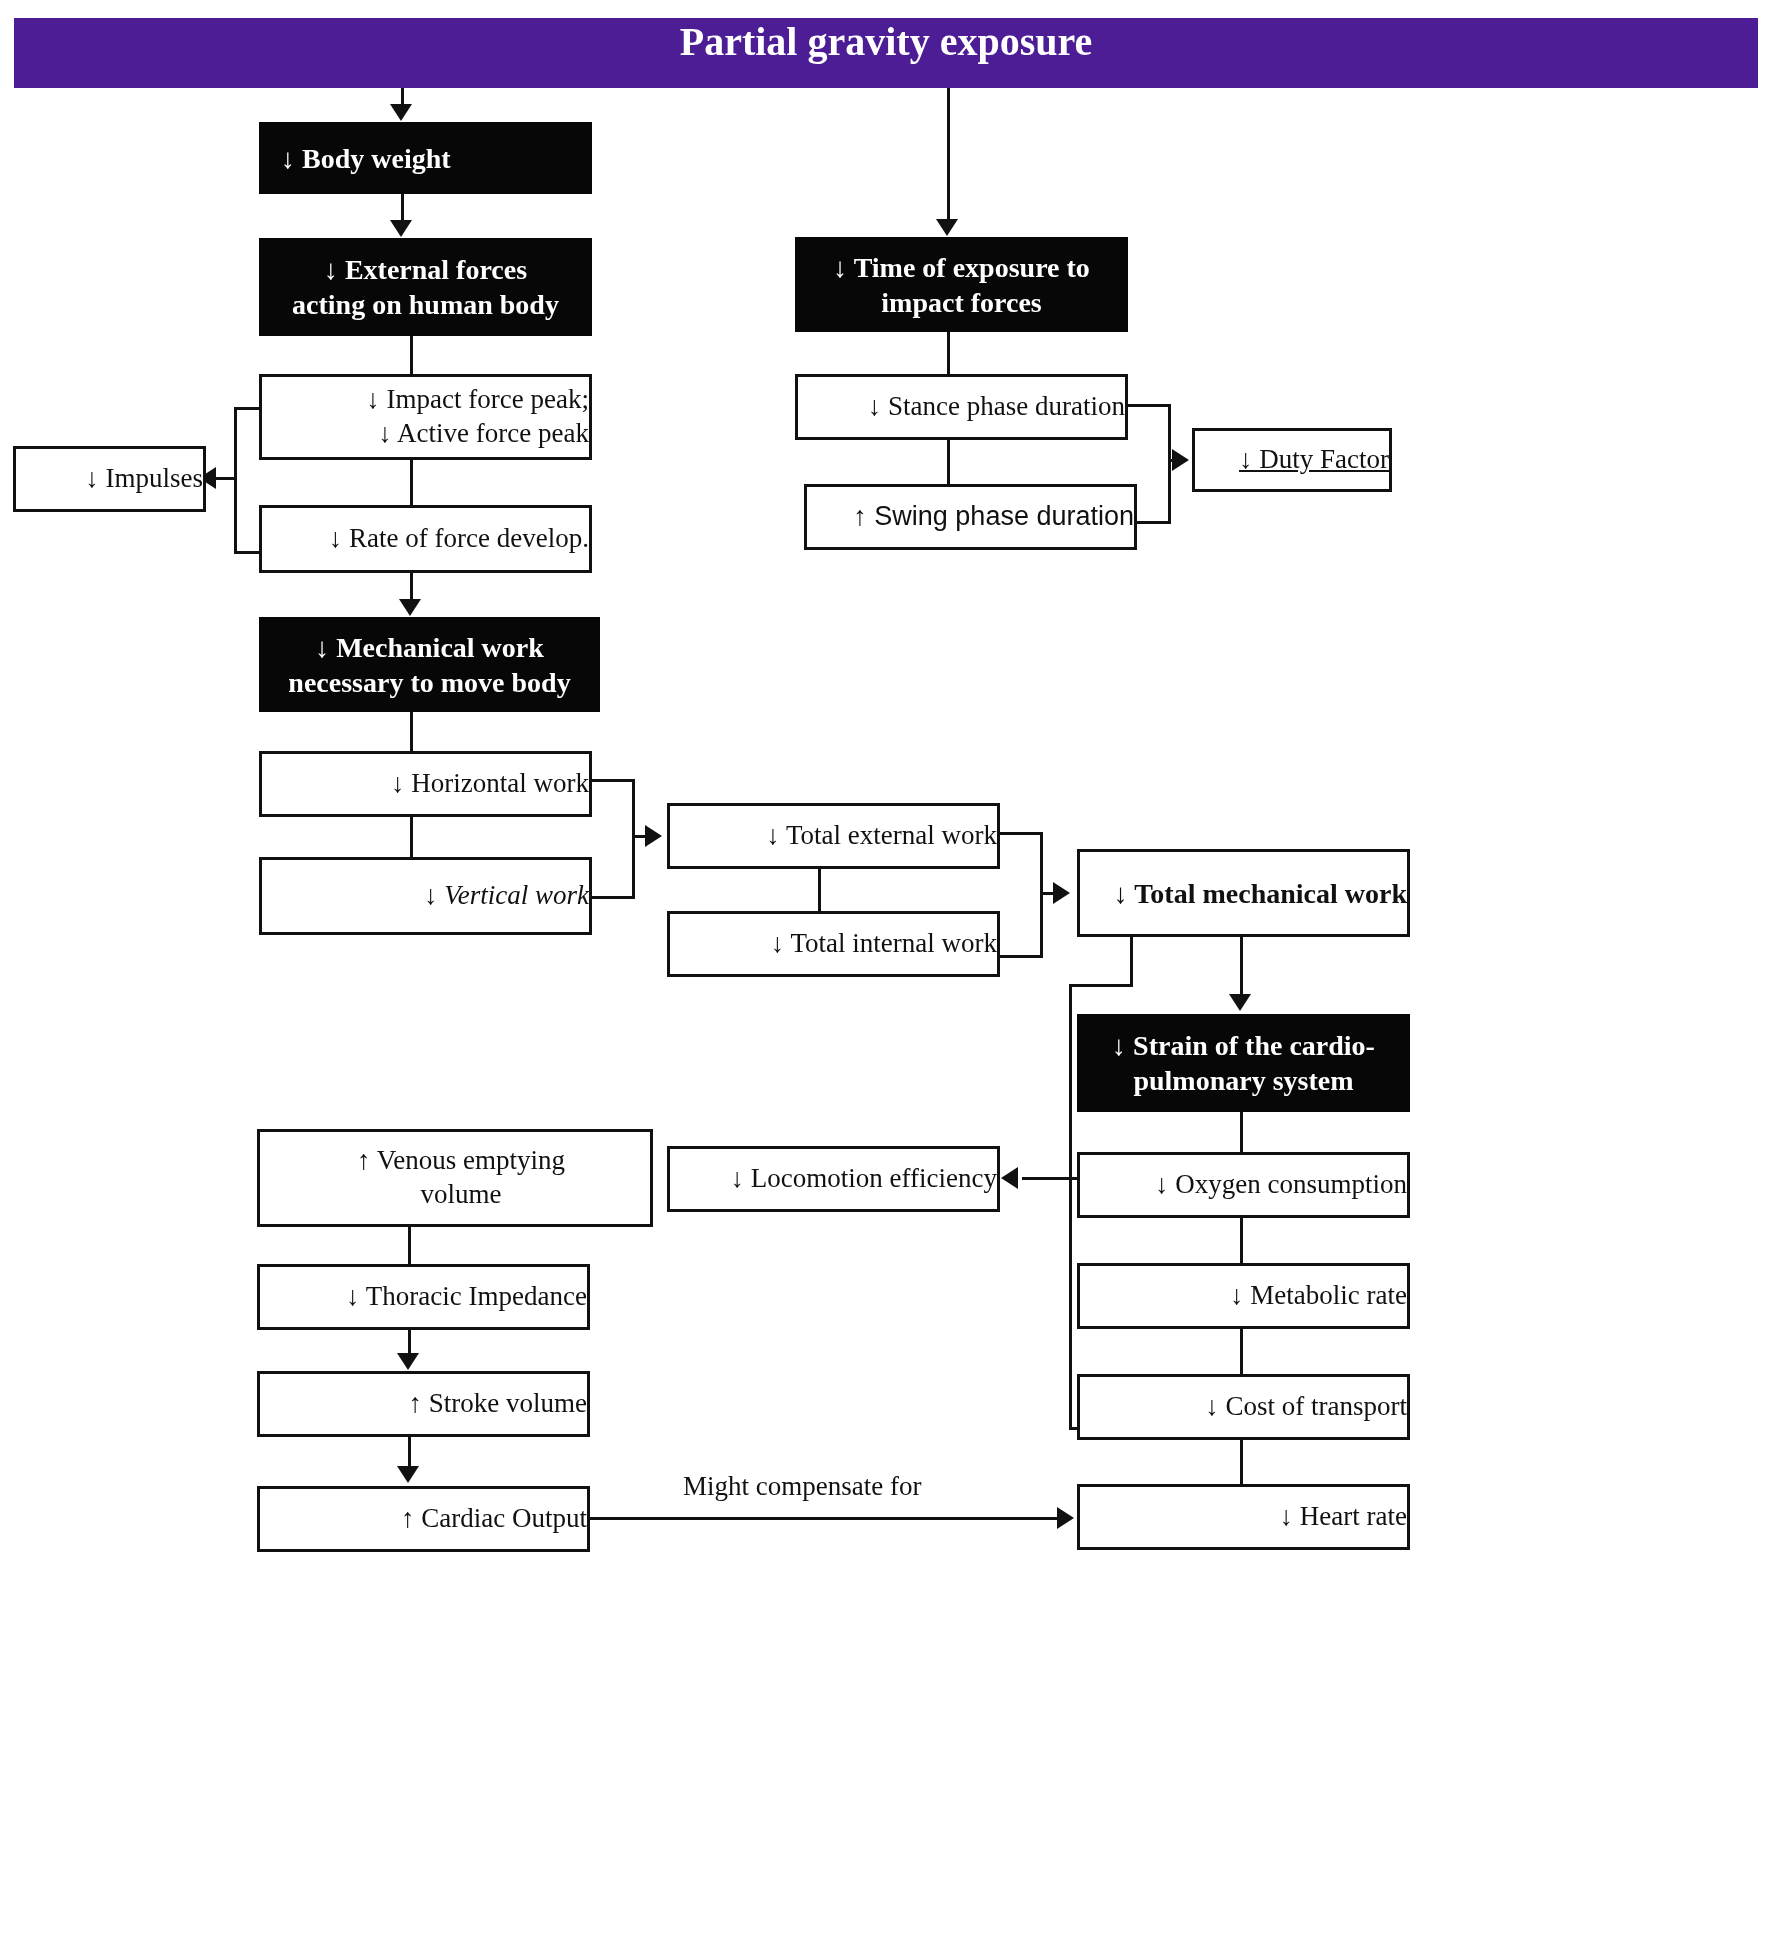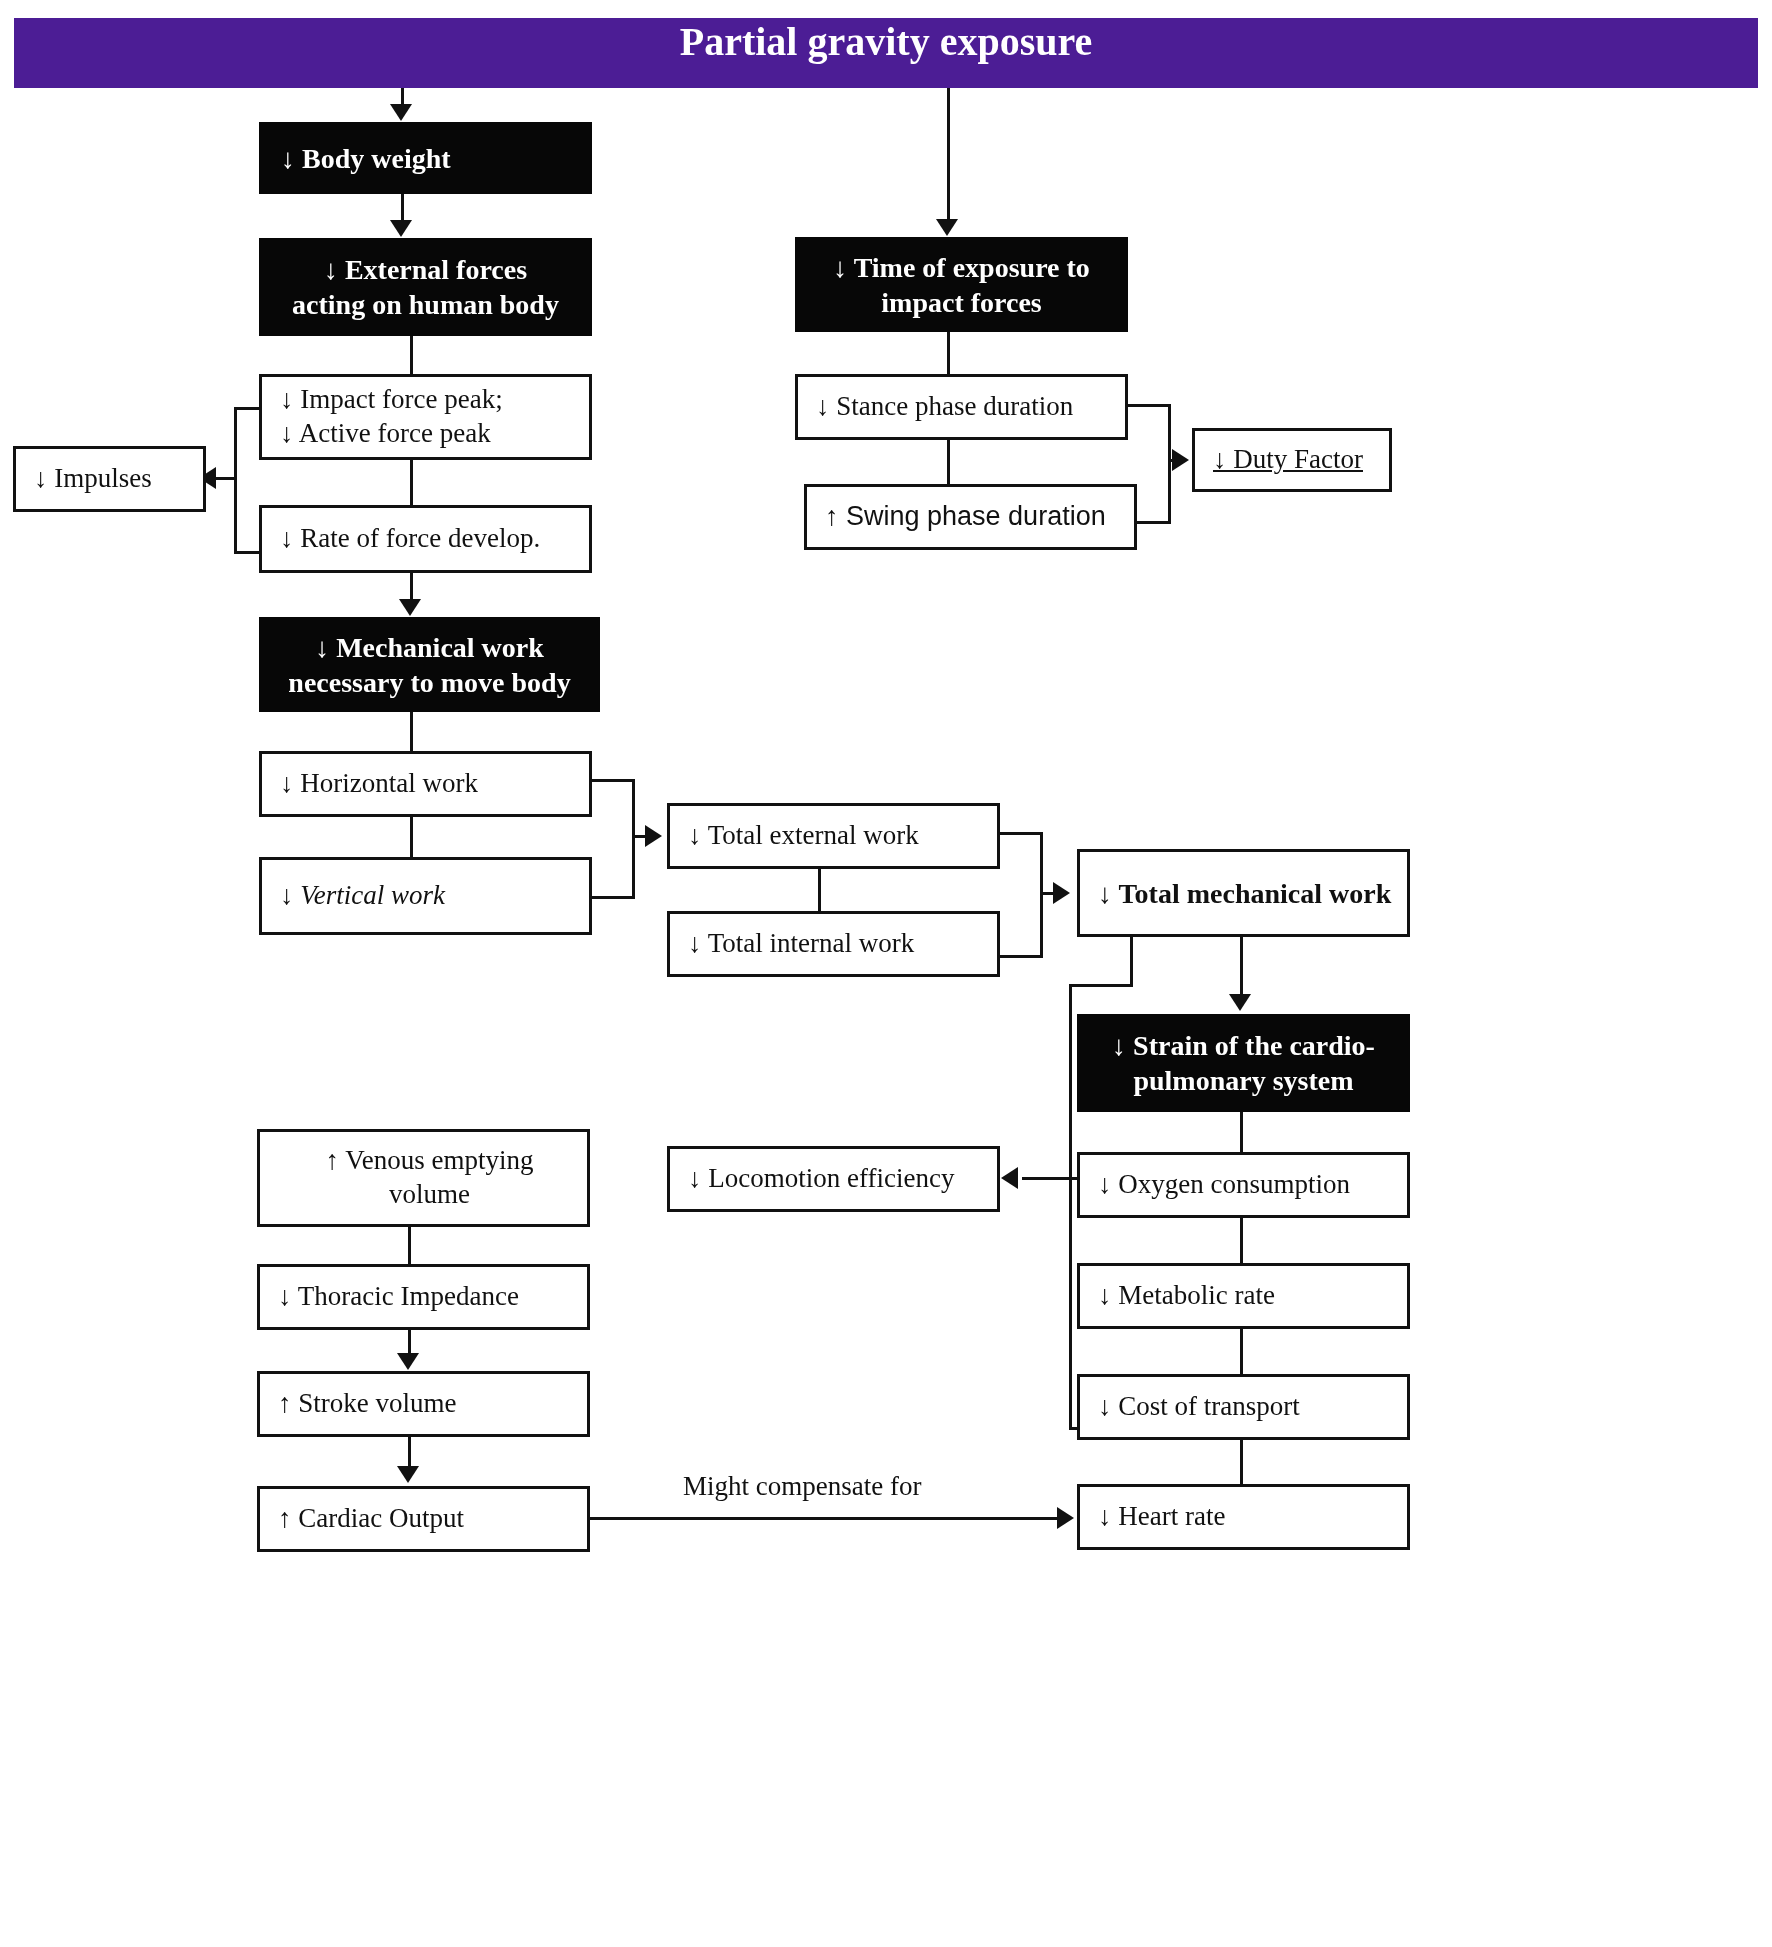--- a/index.html
+++ b/index.html
@@ -40,21 +40,21 @@
   .node.black .txt { text-align: center; }
 
   
   .node.white {
     background: #ffffff;
     border: 3px solid #111111;
     color: #111111;
     font-weight: normal;
   }
   .node.white .txt {
-    text-align: left;
+    text-align: right;
     padding-left: 18px;
   }
   .node.white.center .txt {
     text-align: center;
     padding-left: 0;
   }
   .node.white.bold {
     font-weight: bold;
   }
   .node.sans {
@@ -258,21 +258,21 @@
   </div>
 
   <div class="node white" style="left:1077px; top:1484px; width:333px; height:66px; font-size:27px;">
     <span class="txt">↓ Heart rate</span>
   </div>
 
   <div class="node white" style="left:667px; top:1146px; width:333px; height:66px; font-size:27px;">
     <span class="txt">↓ Locomotion efficiency</span>
   </div>
 
-  <div class="node white center" style="left:257px; top:1129px; width:333px; height:98px; font-size:27px;padding-left:12px;">
+  <div class="node white center" style="left:257px; top:1129px; width:396px; height:98px; font-size:27px;padding-left:12px;">
     <span class="txt">↑ Venous emptying
 volume</span>
   </div>
 
   <div class="node white" style="left:257px; top:1371px; width:333px; height:66px; font-size:27px;">
     <span class="txt">↑ Stroke volume</span>
   </div>
 
   <div class="node white" style="left:257px; top:1264px; width:333px; height:66px; font-size:27px;">
     <span class="txt">↓ Thoracic Impedance</span>

